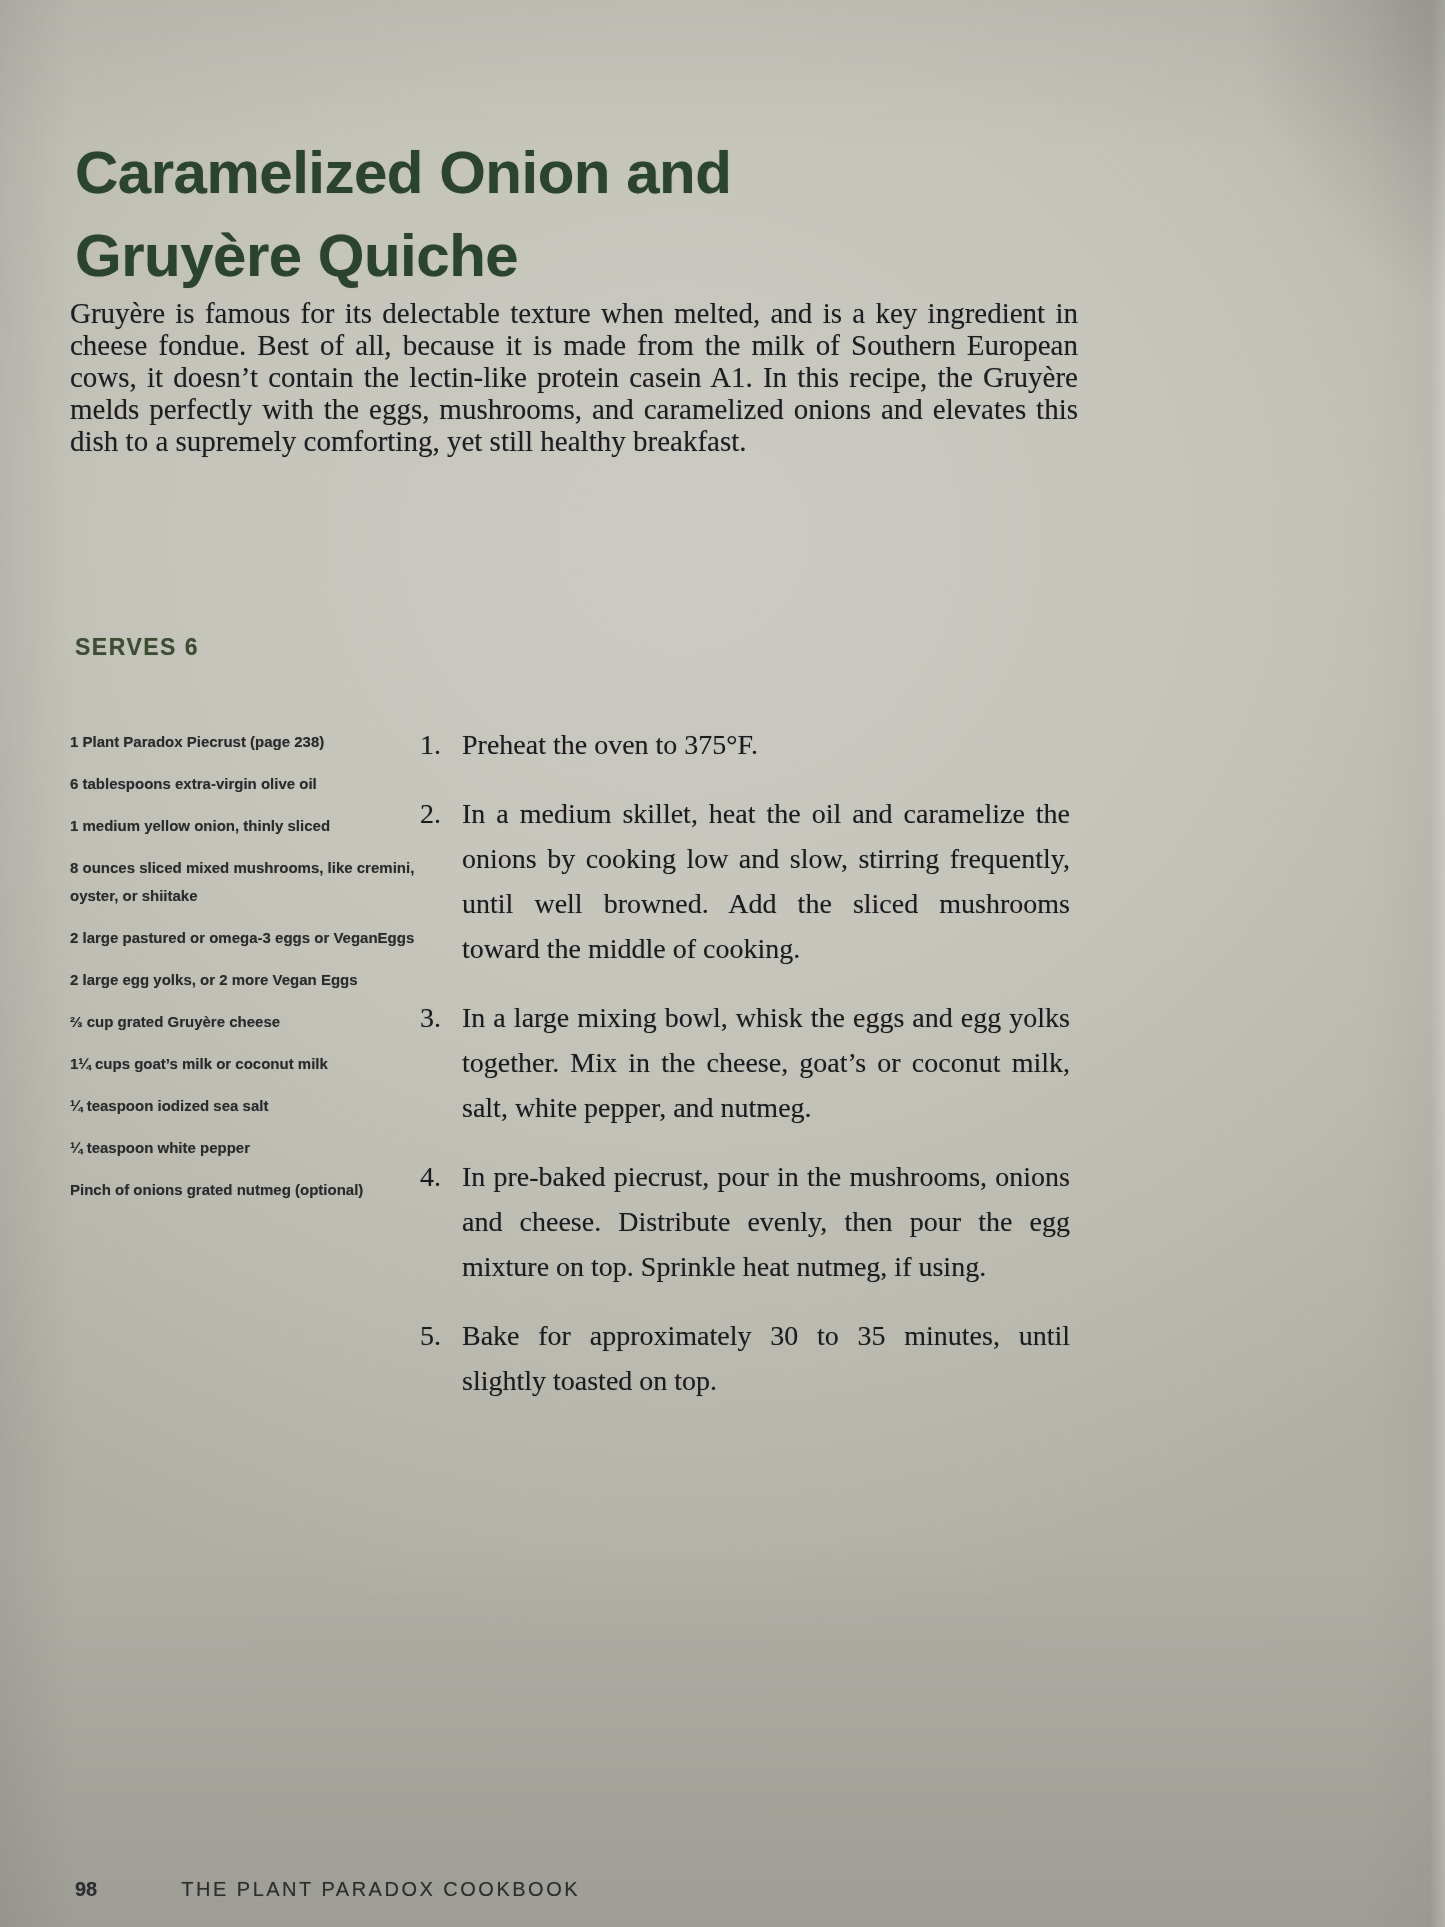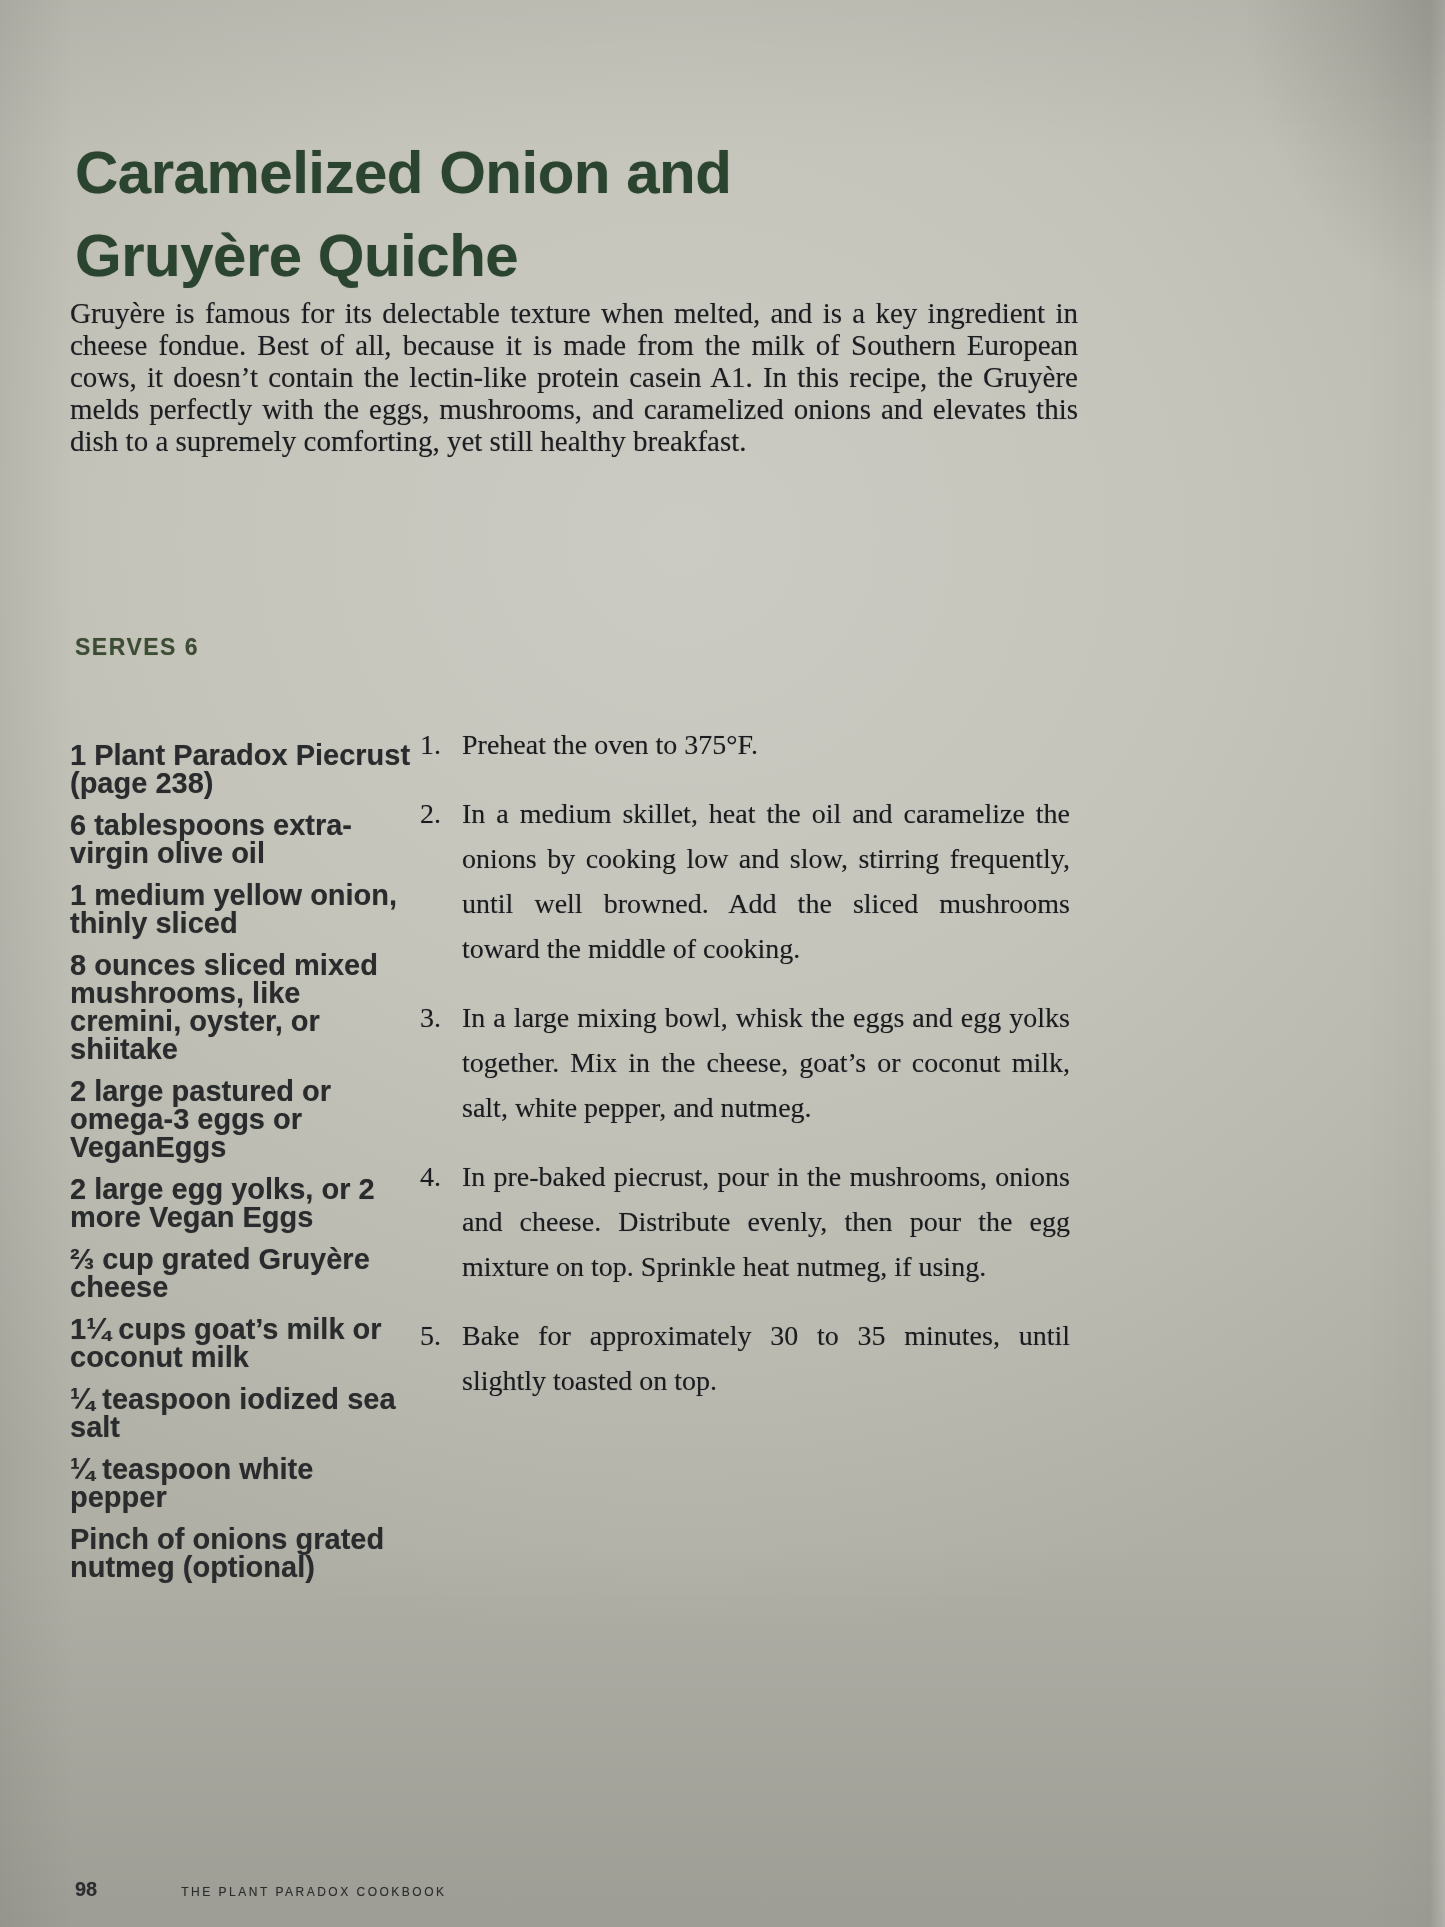--- a/index.html
+++ b/index.html
@@ -50,44 +50,43 @@
   .serves{
     position:absolute;left:75px;top:634px;
     font-size:23px;font-weight:bold;letter-spacing:1.5px;
     color:#3c4d33;
     text-shadow:0 0 1px rgba(60,77,51,0.4);
   }
   .ingredients{
     position:absolute;left:70px;top:728px;width:345px;
   }
   .ingredient{
-    font-size:29px;line-height:28px;font-weight:bold;
+    font-size:15px;line-height:28px;font-weight:bold;
     color:#292b2c;margin-bottom:14px;
     text-shadow:0 0 1px rgba(41,43,44,0.35);
-    margin-top:13px;
   }
   .steps{
     position:absolute;left:420px;top:722px;width:650px;
   }
   .step{
     display:flex;margin-bottom:24px;
     font-family:"Liberation Serif", serif;
     font-size:28px;line-height:45px;color:#1a1c1f;
     text-shadow:0 0 1px rgba(26,28,31,0.35);
   }
   .step-num{flex:0 0 42px;}
   .step-text{flex:1;text-align:justify;}
   .footer{
     position:absolute;left:75px;top:1878px;width:900px;
     display:flex;align-items:baseline;
     color:#2b2d2f;
     text-shadow:0 0 1px rgba(43,45,47,0.35);
   }
   .footer .pagenum{font-size:20px;font-weight:bold;}
-  .footer .booktitle{margin-left:84px;font-size:12px;letter-spacing:2.5px;font-weight:500;text-align:center;}
+  .footer .booktitle{margin-left:84px;font-size:20px;letter-spacing:2.5px;font-weight:500;text-align:center;}
 </style>
 </head>
 <body>
 
 <div class="photo">
   <div class="vignette"></div>
   <div class="page-edge"></div>
   <div class="corner-shade"></div>
 
   <h1 class="title">Caramelized Onion and Gruyère Quiche</h1>

